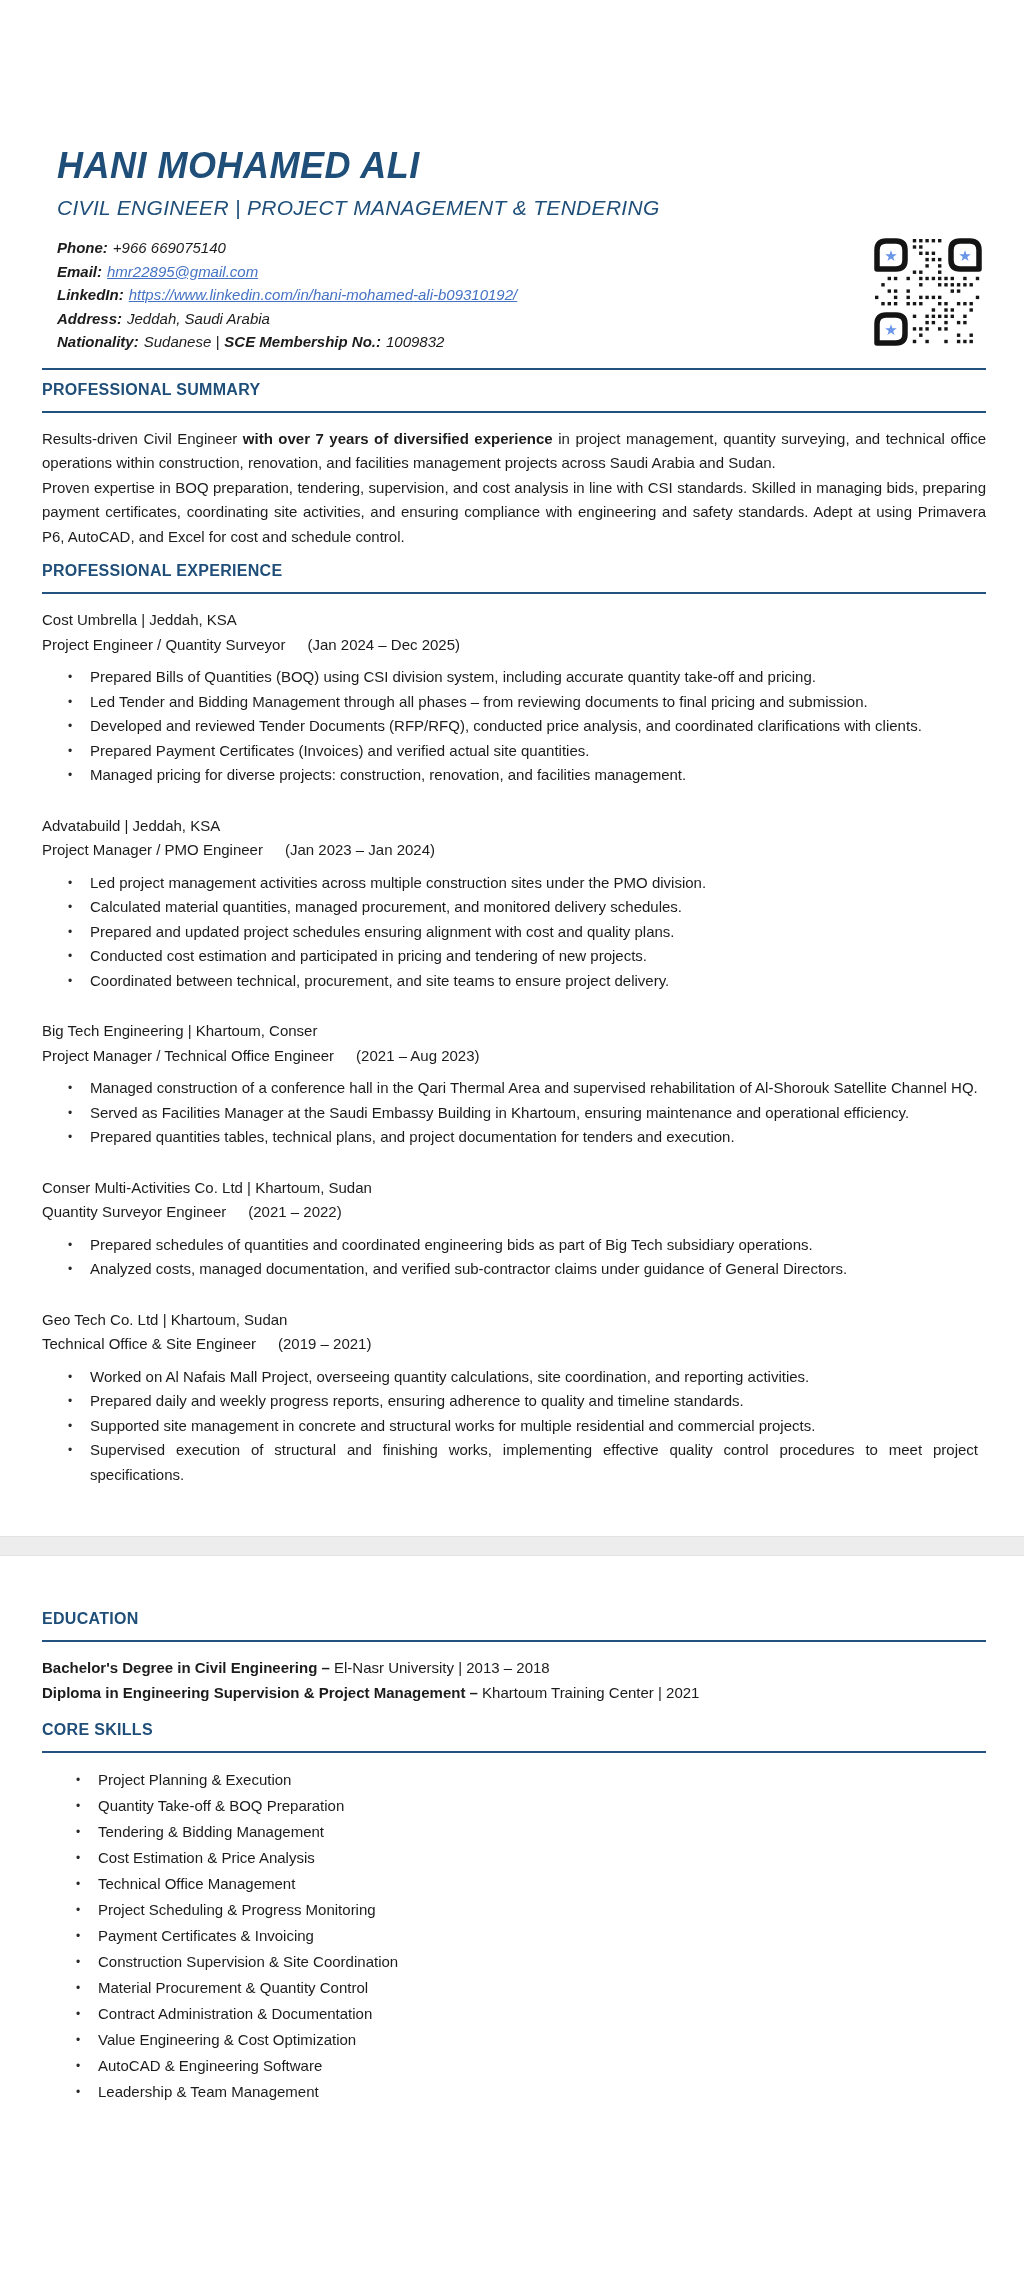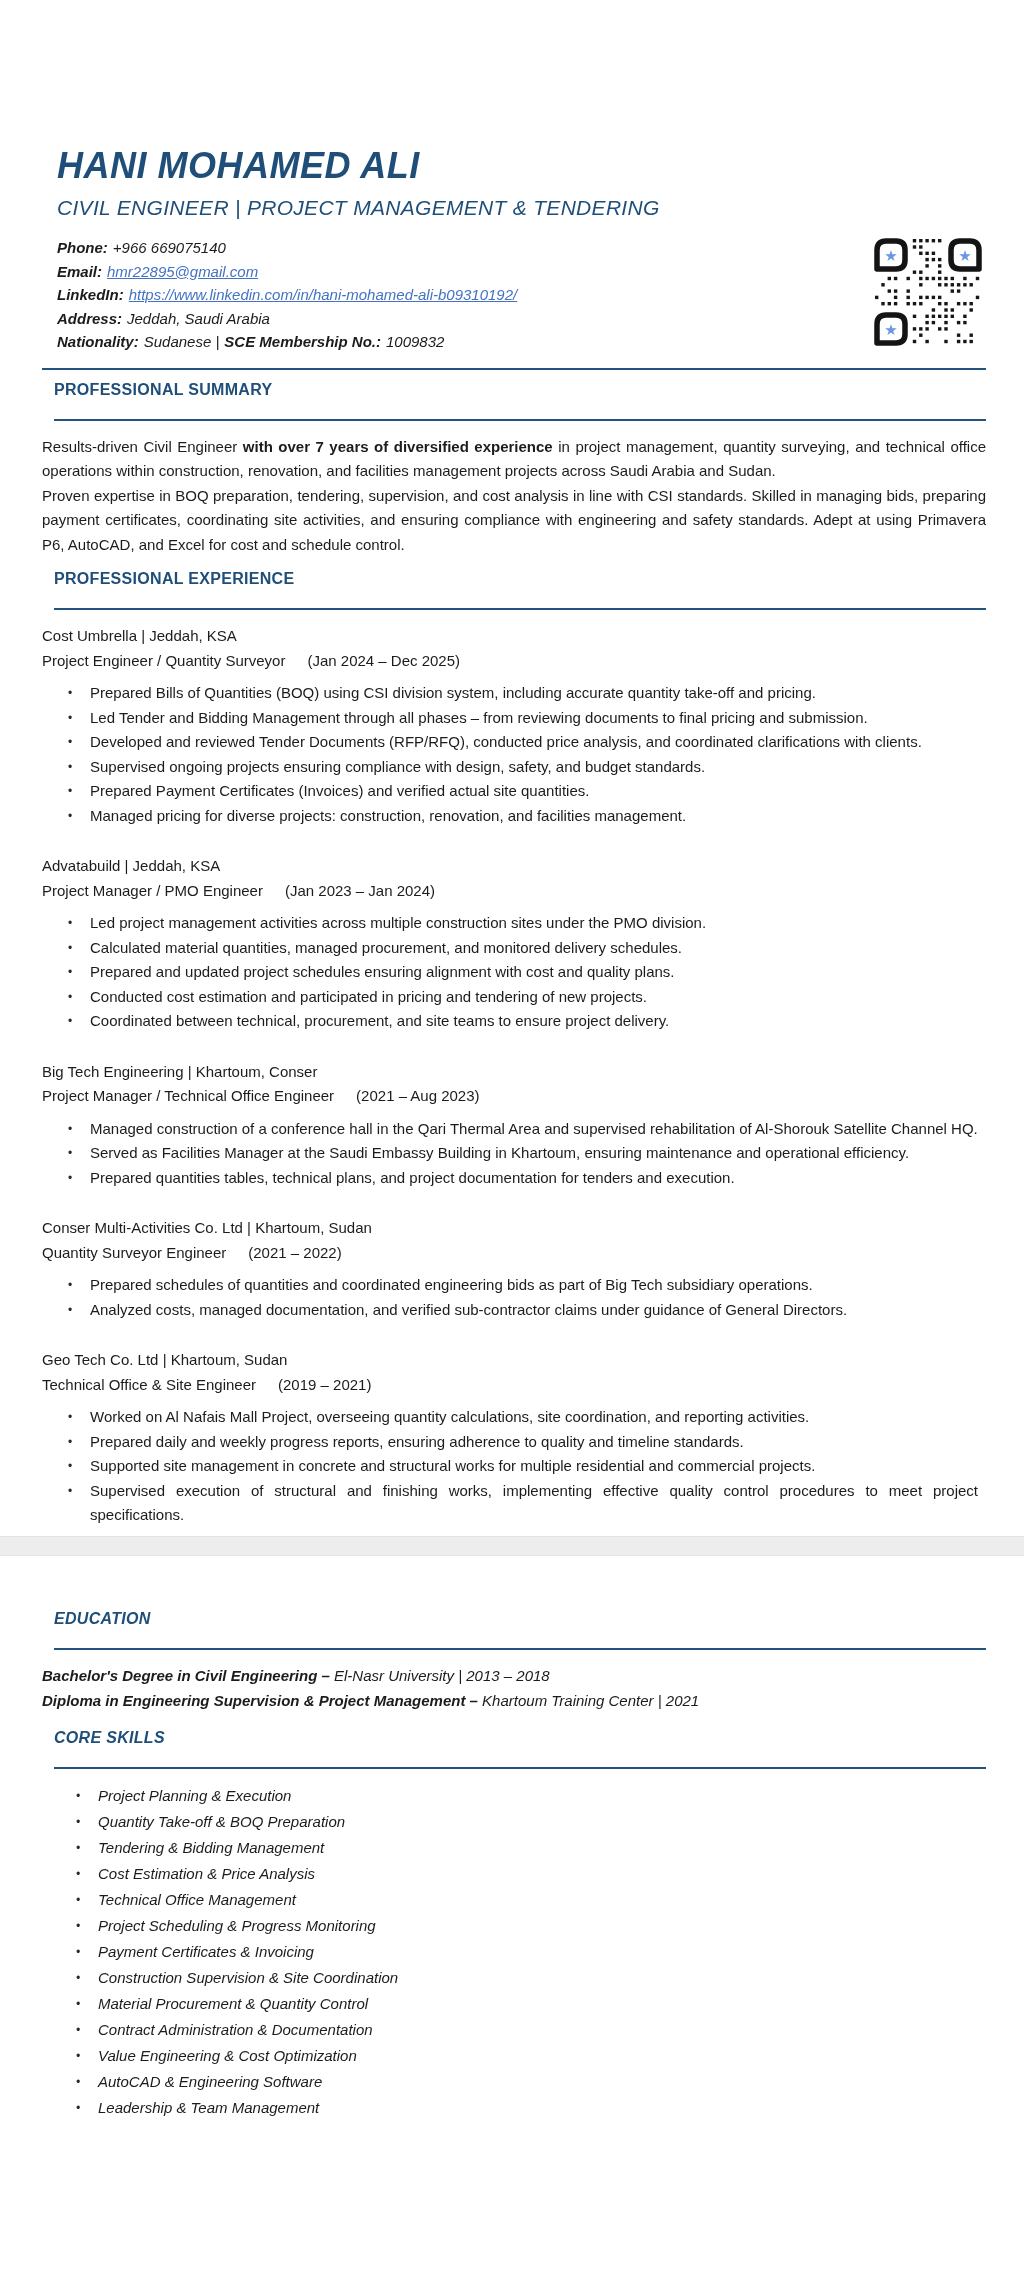--- a/index.html
+++ b/index.html
@@ -7,38 +7,38 @@
   body {
     width: 1024px; height: 2275px; overflow: hidden;
     background: #ffffff;
     font-family: "Liberation Sans", "DejaVu Sans", sans-serif;
     color: #1c1c1c;
   }
   .page { position: relative; padding: 0 38px 0 42px; }
   .page1 { height: 1536px; overflow: hidden; padding-top: 146px; }
   .page-separator { height: 20px; width: 1024px; background: #ededed;
     border-top: 1px solid #e3e3e3; border-bottom: 1px solid #e3e3e3; }
-  .page2 { height: 562px; overflow: hidden; padding-top: 54px; font-style: italic; }
+  .page2 { height: 562px; overflow: hidden; padding-top: 54px; }
 
   
   .hdr { padding-left: 15px; font-style: italic; }
   .name { color: #1f4e79; font-size: 36px; font-weight: bold;
     letter-spacing: 0.5px; line-height: 1.12; margin: 0; }
   .subtitle { color: #1f4e79; font-size: 21px; font-weight: 400;
     letter-spacing: 0.3px; margin-top: 10px; }
   .contact { margin-top: 16px; font-size: 15px; line-height: 23.5px; max-width: 760px; }
   .c-row > *:not(:first-child) { margin-left: 5px; }
   .b { font-weight: bold; }
   .lnk { color: #4472c4; text-decoration: underline; }
   .qr { position: absolute; top: 228px; right: 36px; width: 120px; height: 124px; }
 
   
   .sec-head { color: #1f4e79; font-size: 16px; font-weight: bold;
-    letter-spacing: 0.3px; padding-bottom: 20px; border-bottom: 2px solid #24527e;
-    margin: 0 0 14px 12px; }
+    letter-spacing: 0.3px; padding-bottom: 12px; border-bottom: 2px solid #24527e;
+    margin: 0 0 14px 0; }
   .sec-summary { margin-top: 14px; border-top: 2px solid #24527e; }
   .sec-summary .sec-head { padding-top: 11px; }
   .body-text { font-size: 15px; line-height: 24.5px; text-align: justify; margin: 0; }
   .sec-exp { margin-top: 13px; }
 
   .job { margin-bottom: 26px; }
   .job-company, .job-role { font-size: 15px; font-weight: normal; line-height: 24.5px; }
   .job-dates { margin-left: 22px; }
   ul.bullets { list-style: none; margin: 8px; padding: 0; }
   ul.bullets li { position: relative; padding-left: 40px; font-size: 15px;
@@ -198,21 +198,20 @@
   <div class="sec-exp">
     <div class="sec-head">PROFESSIONAL EXPERIENCE</div>
 
     <div class="job">
       <div class="job-company">Cost Umbrella | Jeddah, KSA</div>
       <div class="job-role-row"><span class="job-role">Project Engineer / Quantity Surveyor</span><span class="job-role job-dates">(Jan 2024 – Dec 2025)</span></div>
       <ul class="bullets">
         <li>Prepared Bills of Quantities (BOQ) using CSI division system, including accurate quantity take-off and pricing.</li>
         <li>Led Tender and Bidding Management through all phases – from reviewing documents to final pricing and submission.</li>
         <li>Developed and reviewed Tender Documents (RFP/RFQ), conducted price analysis, and coordinated clarifications with clients.</li>
-        <li>Supervised ongoing projects ensuring compliance with design, safety, and budget standards.</li>
         <li>Prepared Payment Certificates (Invoices) and verified actual site quantities.</li>
         <li>Managed pricing for diverse projects: construction, renovation, and facilities management.</li>
       </ul>
     </div>
 
     <div class="job">
       <div class="job-company">Advatabuild | Jeddah, KSA</div>
       <div class="job-role-row"><span class="job-role">Project Manager / PMO Engineer</span><span class="job-role job-dates">(Jan 2023 – Jan 2024)</span></div>
       <ul class="bullets">
         <li>Led project management activities across multiple construction sites under the PMO division.</li>

